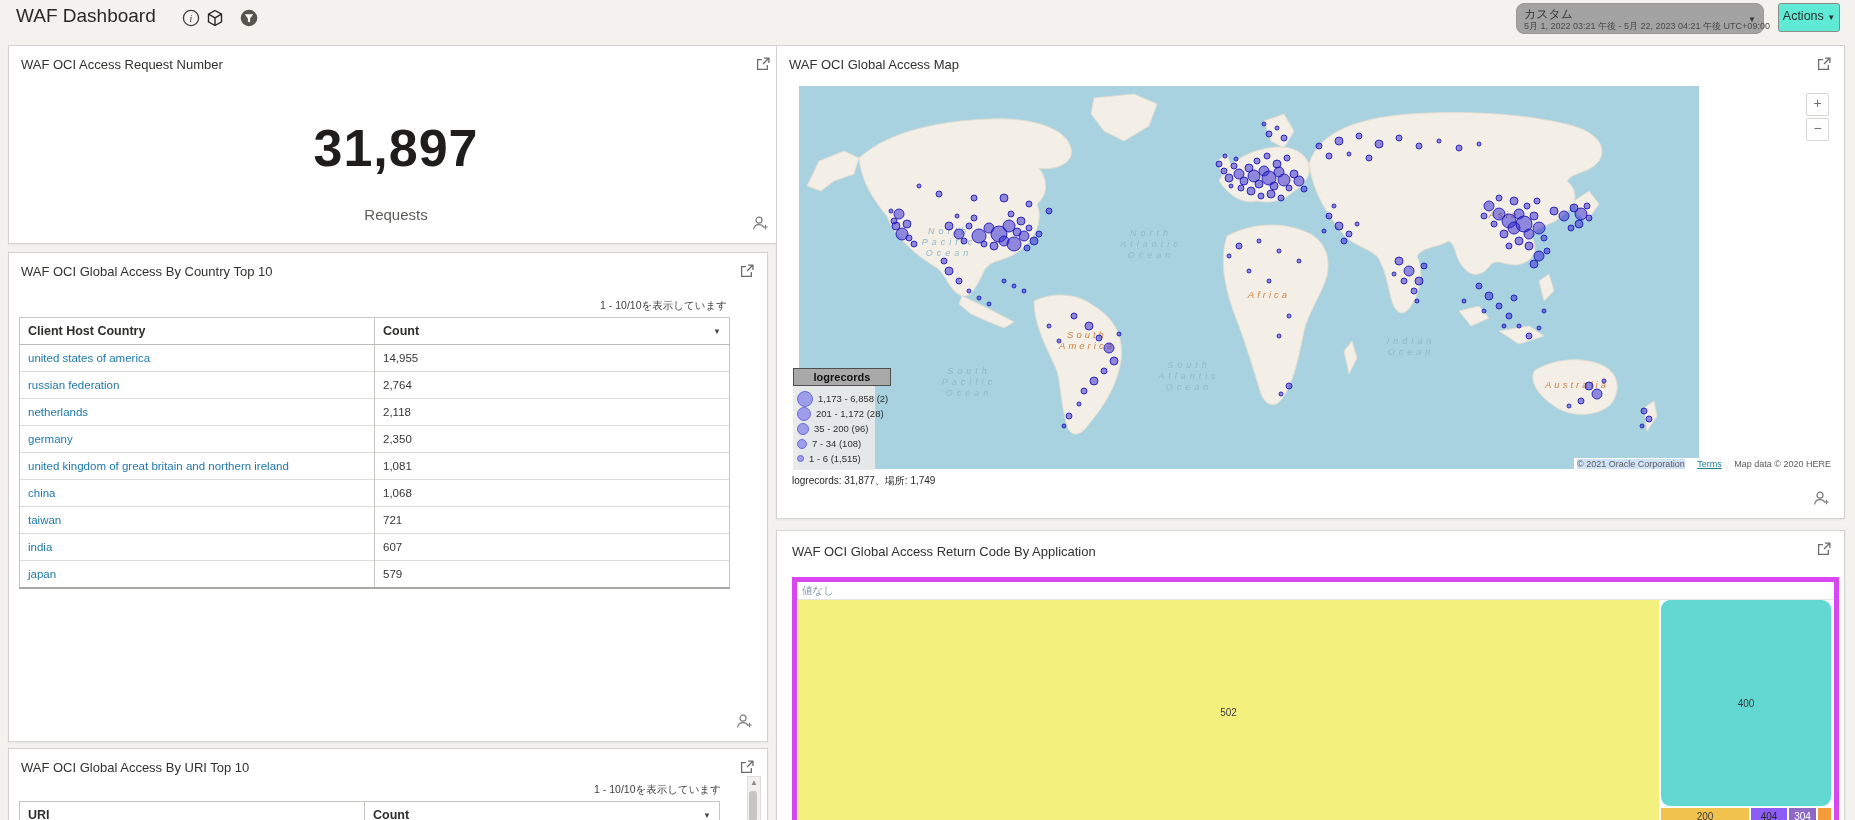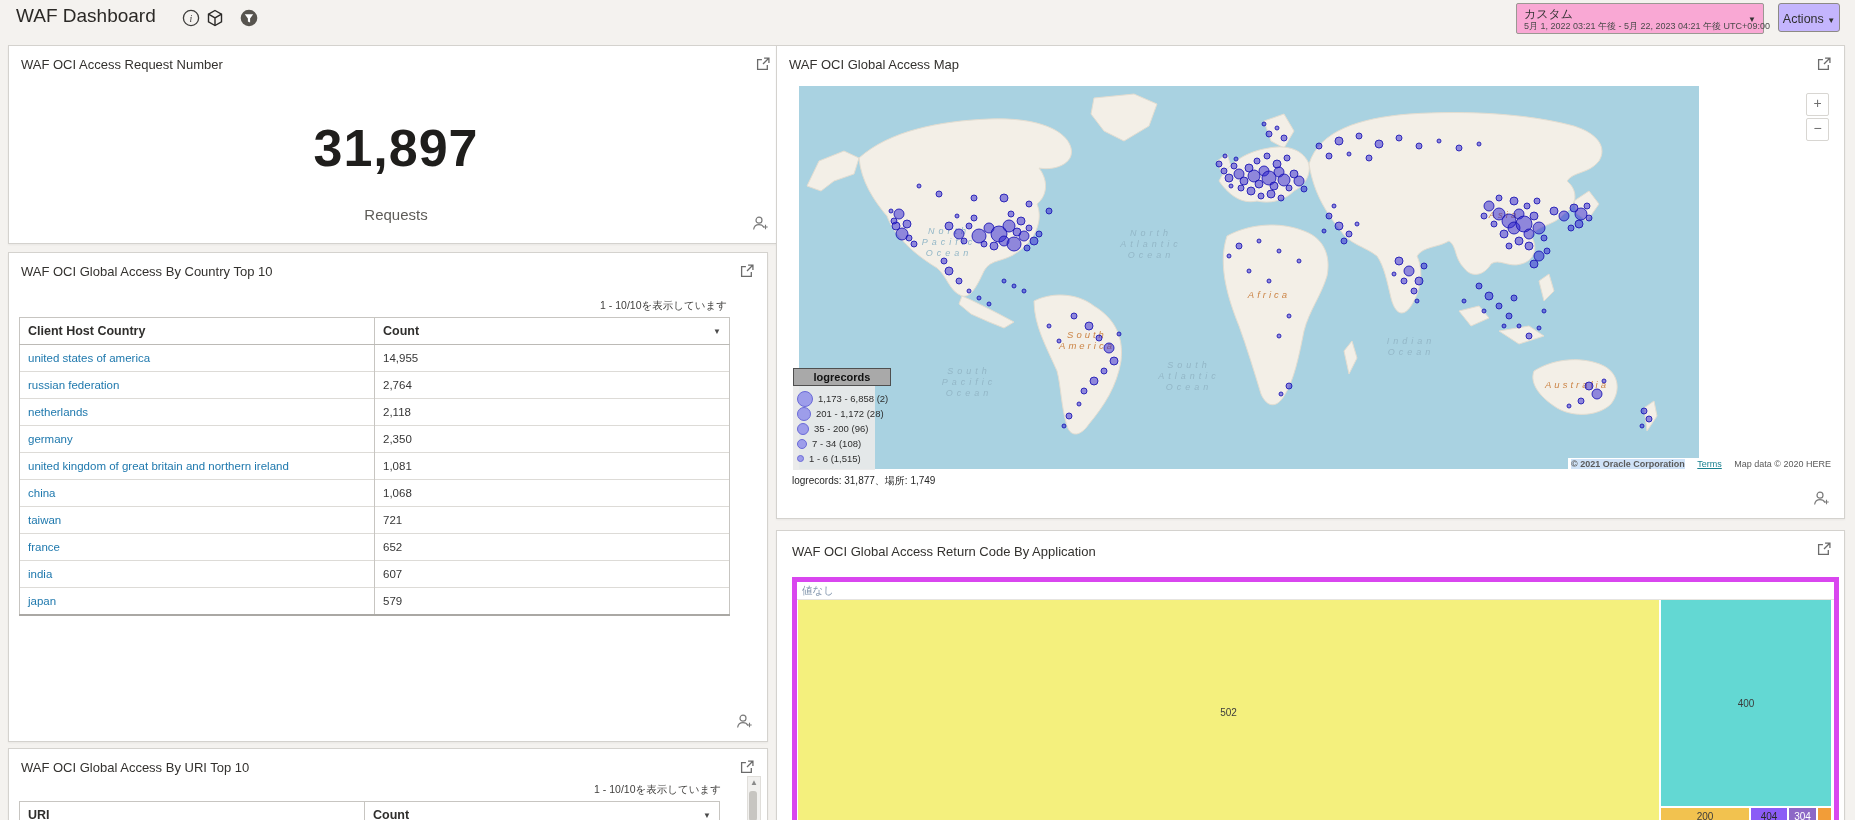--- a/index.html
+++ b/index.html
@@ -1,25 +1,25 @@
 <!DOCTYPE html>
 <html><head>
 <meta charset="utf-8">
 <style>
   html,body{margin:0;padding:0;background:#f4f2ef;font-family:"Liberation Sans",sans-serif;}
   .stage{position:relative;width:1855px;height:820px;overflow:hidden;background:#f4f2ef;}
   
   .topbar{position:absolute;left:0;top:0;width:1855px;height:38px;}
   .app-title{position:absolute;left:16px;top:5px;font-size:19px;color:#2b2926;}
   .tb-icon{position:absolute;top:9px;width:18px;height:18px;cursor:pointer;}
-  .range-box{position:absolute;left:1516px;top:3px;width:246px;height:29px;background:#f9a8d4;border:1px solid #9b9893;border-radius:2px;cursor:pointer;}
+  .range-box{position:absolute;left:1516px;top:3px;width:246px;height:29px;background:#a3a3a3;border:1px solid #9b9893;border-radius:8px;cursor:pointer;}
   .range-label{position:absolute;left:7px;top:2px;font-size:12px;color:#333;}
   .range-detail{position:absolute;left:7px;top:16px;font-size:9px;color:#4a4a4a;white-space:nowrap;}
   .range-caret{position:absolute;right:7px;top:11px;font-size:8px;color:#333;}
-  .actions-btn{position:absolute;left:1778px;top:3px;width:60px;height:27px;background:#c4b5fd;border:1px solid #8d8a85;border-radius:3px;font-size:12.5px;color:#2f2f2f;text-align:center;line-height:30px;cursor:pointer;}
+  .actions-btn{position:absolute;left:1778px;top:3px;width:60px;height:27px;background:#5eead4;border:1px solid #8d8a85;border-radius:3px;font-size:12.5px;color:#2f2f2f;text-align:center;line-height:25px;cursor:pointer;}
   
   .panel{position:absolute;background:#fff;border:1px solid #d4d2ce;box-shadow:0 1px 2px rgba(0,0,0,.05);}
   .panel-title{position:absolute;left:12px;top:11px;font-size:13px;color:#33312e;}
   .ext-icon{position:absolute;right:13px;top:11px;width:14px;height:14px;cursor:pointer;}
   .person-icon{position:absolute;right:13px;bottom:10px;width:19px;height:19px;cursor:pointer;}
   
   .kpi-value{position:absolute;left:0;right:0;top:72px;text-align:center;font-size:52px;font-weight:bold;color:#1f1e1c;letter-spacing:1px;}
   .kpi-unit{position:absolute;left:0;right:0;top:160px;text-align:center;font-size:15px;color:#5e5c58;}
   
   .pagination{position:absolute;font-size:10.5px;color:#3f3e3c;}
@@ -40,21 +40,21 @@
   .map-canvas{position:absolute;left:22px;top:40px;width:900px;height:383px;background:#a9d2e1;cursor:grab;}
   .zoom-btn{position:absolute;width:21px;height:21px;background:#fff;border:1px solid #d8d6d2;border-radius:2px;color:#6e6e6e;font-size:14px;text-align:center;line-height:19px;cursor:pointer;}
   .legend{position:absolute;left:16px;top:322px;width:82px;}
   .legend-title{width:96px;background:#a9a9a9;border:1px solid #4f4f4f;color:#111;font-size:11px;font-weight:bold;text-align:center;padding:2px 0;}
   .legend-body{background:rgba(233,233,233,.92);padding:5px 4px 4px 4px;}
   .legend-row{display:flex;align-items:center;height:15px;}
   .legend-dot{border-radius:50%;background:#9d9dea;border:1px solid #6a6ad8;flex:0 0 auto;margin-right:5px;}
   .legend-text{font-size:9.5px;color:#2e2e2e;white-space:nowrap;}
   .map-summary{position:absolute;left:15px;top:428px;font-size:10px;color:#262626;}
   .map-attrib{position:absolute;right:10px;top:412px;font-size:9px;color:#5a5a5a;background:#fff;padding:1px 3px;white-space:nowrap;}
-  .attrib-hl{background:#cfe2f7;font-weight:bold;}
+  .attrib-hl{background:#cfe2f7;}
   .attrib-terms{color:#19808f;text-decoration:underline;cursor:pointer;margin:0 10px;}
   
   .treemap{position:absolute;left:15px;top:46px;width:1037px;height:242px;border:5px solid #d946ef;background:#fff;}
   .tm-header{position:absolute;left:0;top:0;right:0;height:17px;border-bottom:1px solid #e6e4e0;}
   .tm-group-label{position:absolute;left:5px;top:2px;font-size:10.5px;color:#7f93ab;}
   .tm-content{position:absolute;left:1px;top:18px;right:1px;bottom:0;}
   .tm-block{position:absolute;display:flex;align-items:center;justify-content:center;font-size:10px;cursor:pointer;}
   
   .ocean-label{fill:#93b7c7;font-size:9px;font-style:italic;letter-spacing:4px;}
   .continent-label{fill:#cc8547;font-size:9.5px;font-style:italic;letter-spacing:3px;}
@@ -155,24 +155,20 @@
             <td><span class="cell-link">united kingdom of great britain and northern ireland</span></td>
             <td>1,081</td>
           </tr>
           <tr>
             <td><span class="cell-link">china</span></td>
             <td>1,068</td>
           </tr>
           <tr>
             <td><span class="cell-link">taiwan</span></td>
             <td>721</td>
-          </tr>
-          <tr>
-            <td><span class="cell-link">france</span></td>
-            <td>652</td>
           </tr>
           <tr>
             <td><span class="cell-link">india</span></td>
             <td>607</td>
           </tr>
           <tr>
             <td><span class="cell-link">japan</span></td>
             <td>579</td>
           </tr>
         </tbody>
@@ -530,21 +526,21 @@
           <path d="M5.5 2.5H1.5v9h9v-4"></path>
           <path d="M7.5 1h4.5v4.5M11.8 1.2L6.5 6.5"></path>
         </svg>
     </span>
     <div class="treemap">
       <div class="tm-header">
         <span class="tm-group-label">値なし</span>
       </div>
       <div class="tm-content">
           <div class="tm-block" style="left: 0px; top: 0px; width: 861px; height: 224px; background: rgb(244, 240, 125); color: rgb(60, 60, 60);">502</div>
-          <div class="tm-block" style="left: 863px; top: 0px; width: 170px; height: 206px; background: rgb(99, 216, 211); color: rgb(60, 60, 60);">400</div>
+          <div class="tm-block" style="left: 863px; top: 0px; width: 170px; height: 206px; background: rgb(99, 216, 211); color: rgb(60, 60, 60); border-radius: 9px;">400</div>
           <div class="tm-block" style="left: 863px; top: 208px; width: 88px; height: 16px; background: rgb(242, 194, 79); color: rgb(60, 60, 60);">200</div>
           <div class="tm-block" style="left: 953px; top: 208px; width: 36px; height: 16px; background: #8b5cf6; color: rgb(43, 43, 43);">404</div>
           <div class="tm-block" style="left: 991px; top: 208px; width: 27px; height: 16px; background: rgb(141, 104, 198); color: rgb(255, 255, 255);">304</div>
           <div class="tm-block" style="left: 1020px; top: 208px; width: 13px; height: 16px; background: rgb(242, 157, 56); color: rgb(255, 255, 255);"></div>
         </div>
     </div>
   </div>
 
 </div>
 

